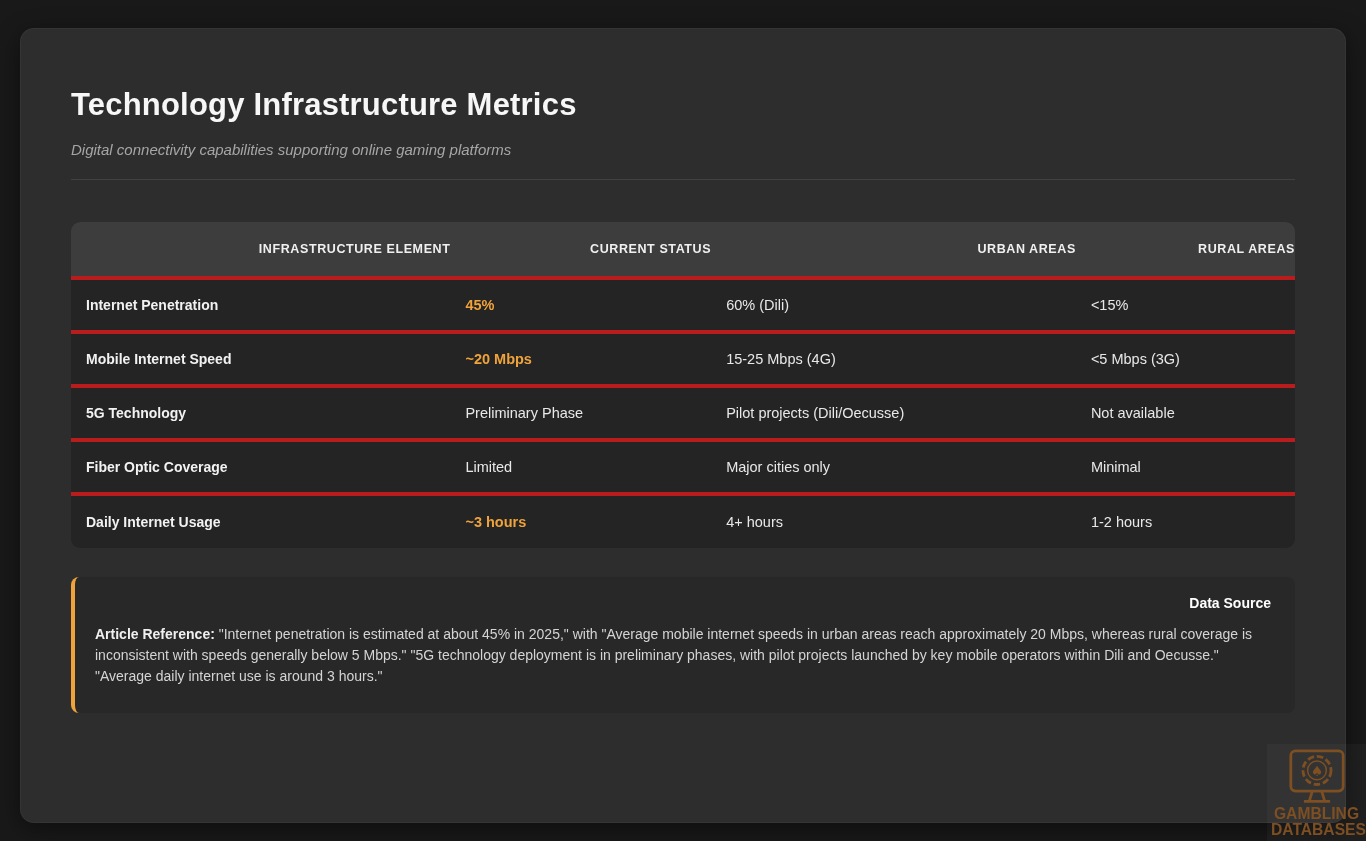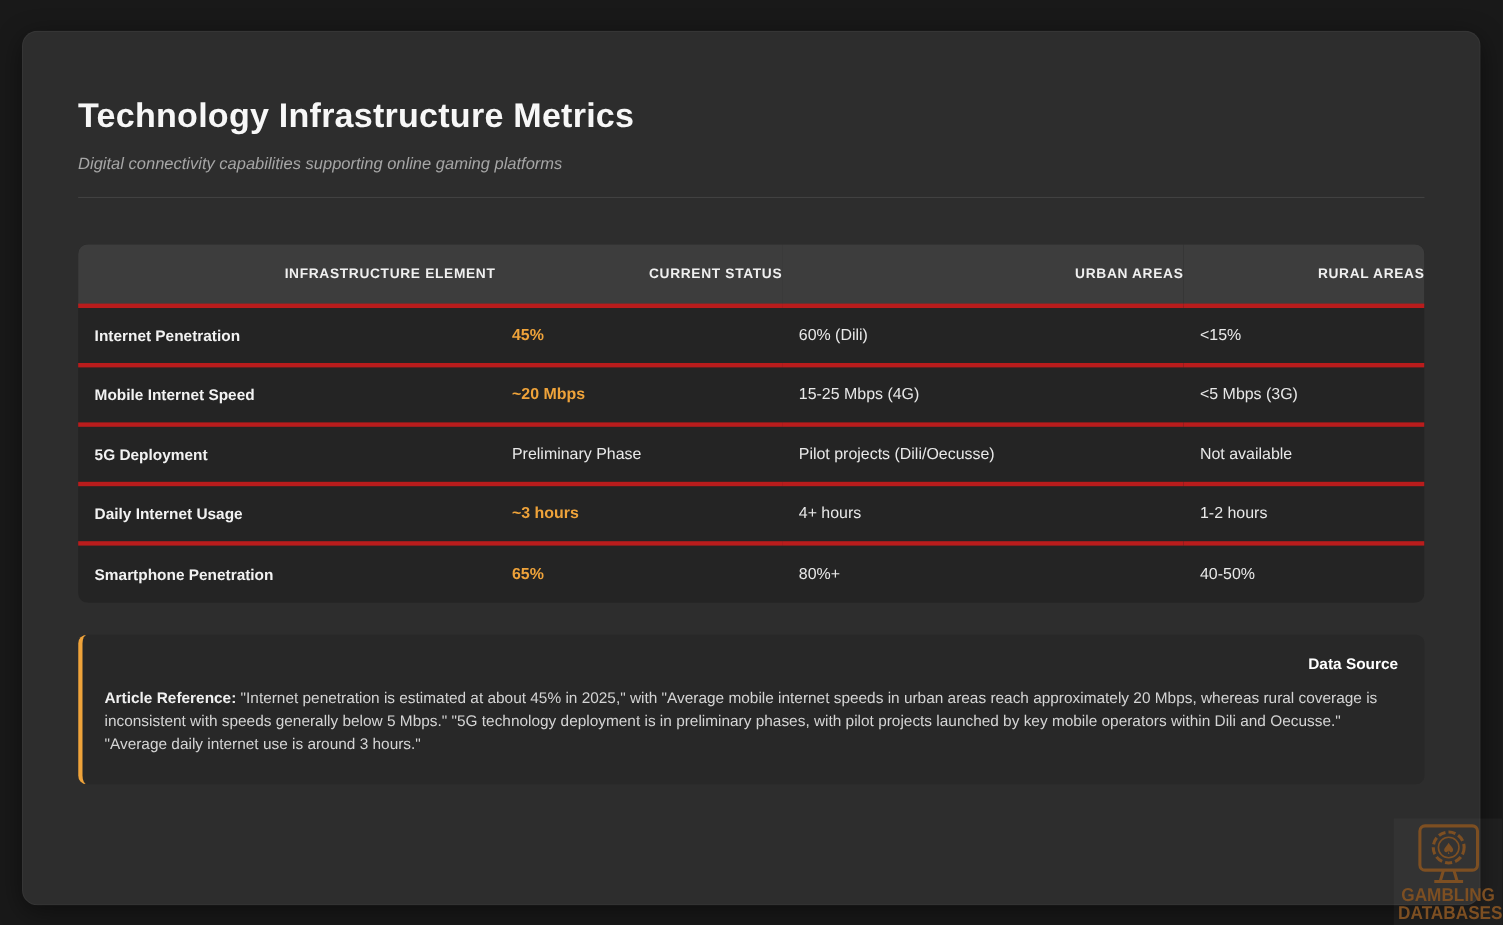--- a/index.html
+++ b/index.html
@@ -154,36 +154,36 @@
             <td class="cell-urban">60% (Dili)</td>
             <td class="cell-rural">&lt;15%</td>
           </tr>
           <tr>
             <td class="cell-element">Mobile Internet Speed</td>
             <td class="cell-status highlight">~20 Mbps</td>
             <td class="cell-urban">15-25 Mbps (4G)</td>
             <td class="cell-rural">&lt;5 Mbps (3G)</td>
           </tr>
           <tr>
-            <td class="cell-element">5G Deployment</td>
+            <td class="cell-element">5G Technology</td>
             <td class="cell-status">Preliminary Phase</td>
             <td class="cell-urban">Pilot projects (Dili/Oecusse)</td>
             <td class="cell-rural">Not available</td>
+          </tr>
+          <tr>
+            <td class="cell-element">Fiber Optic Coverage</td>
+            <td class="cell-status">Limited</td>
+            <td class="cell-urban">Major cities only</td>
+            <td class="cell-rural">Minimal</td>
           </tr>
           <tr>
             <td class="cell-element">Daily Internet Usage</td>
             <td class="cell-status highlight">~3 hours</td>
             <td class="cell-urban">4+ hours</td>
             <td class="cell-rural">1-2 hours</td>
-          </tr>
-          <tr>
-            <td class="cell-element">Smartphone Penetration</td>
-            <td class="cell-status highlight">65%</td>
-            <td class="cell-urban">80%+</td>
-            <td class="cell-rural">40-50%</td>
           </tr>
         </tbody>
     </table>
   </div>
 
   <div class="data-source-box">
     <div class="data-source-heading">Data Source</div>
     <div class="data-source-text">
       <span class="ref-label">Article Reference:</span>
       <span id="ref-text"> "Internet penetration is estimated at about 45% in 2025," with "Average mobile internet speeds in urban areas reach approximately 20 Mbps, whereas rural coverage is inconsistent with speeds generally below 5 Mbps." "5G technology deployment is in preliminary phases, with pilot projects launched by key mobile operators within Dili and Oecusse." "Average daily internet use is around 3 hours."</span>

